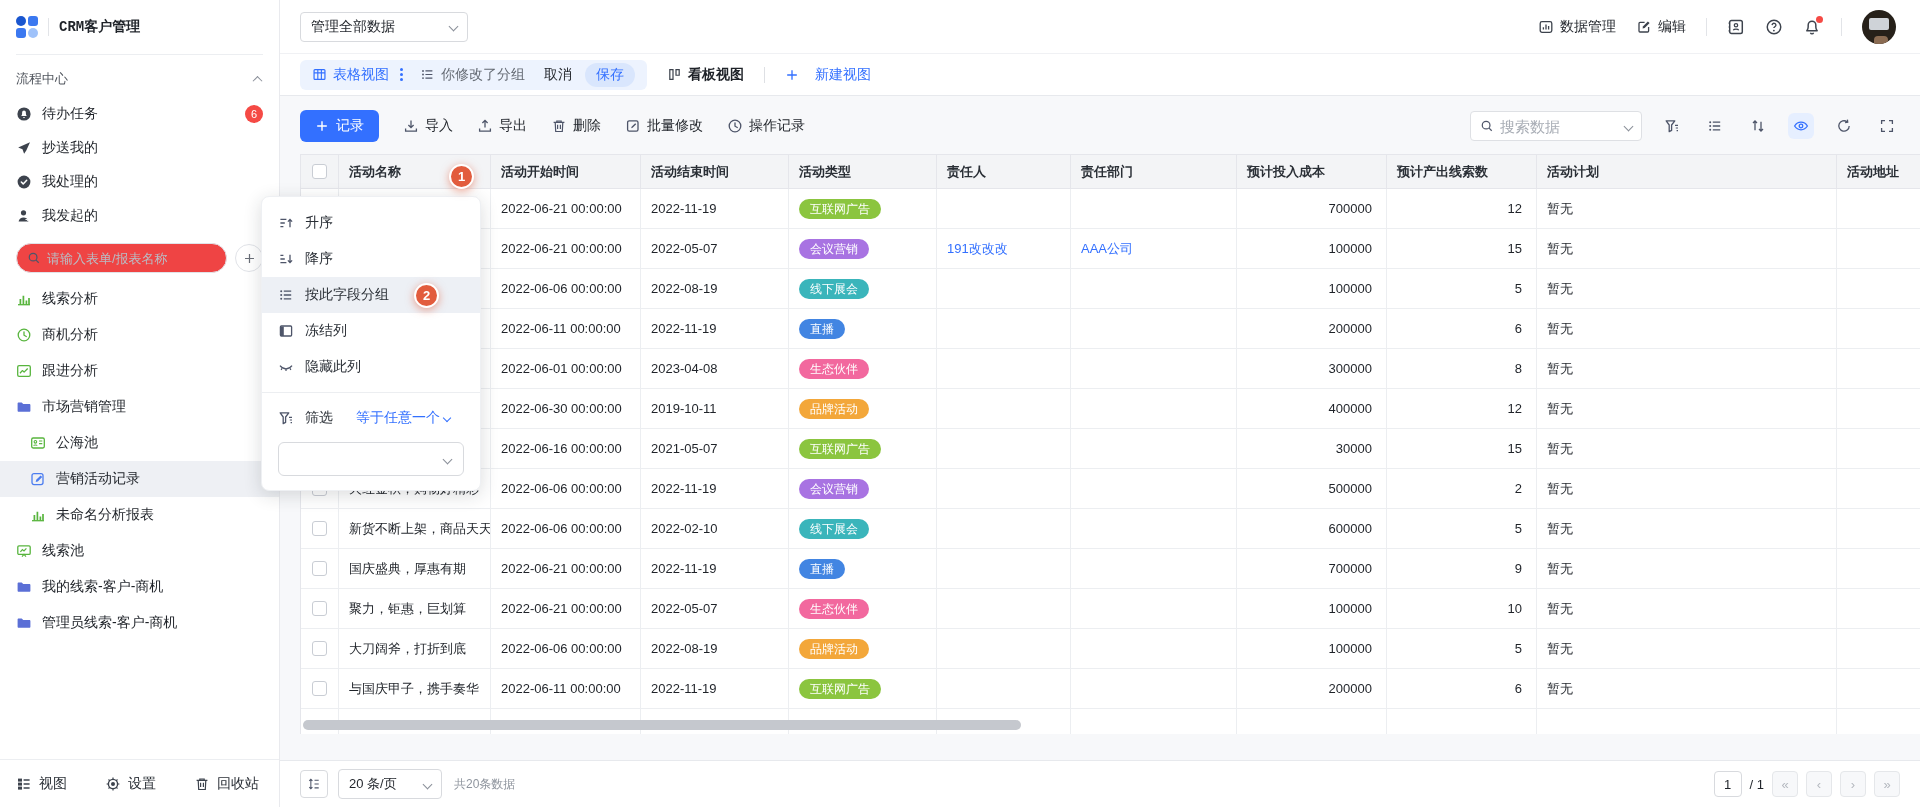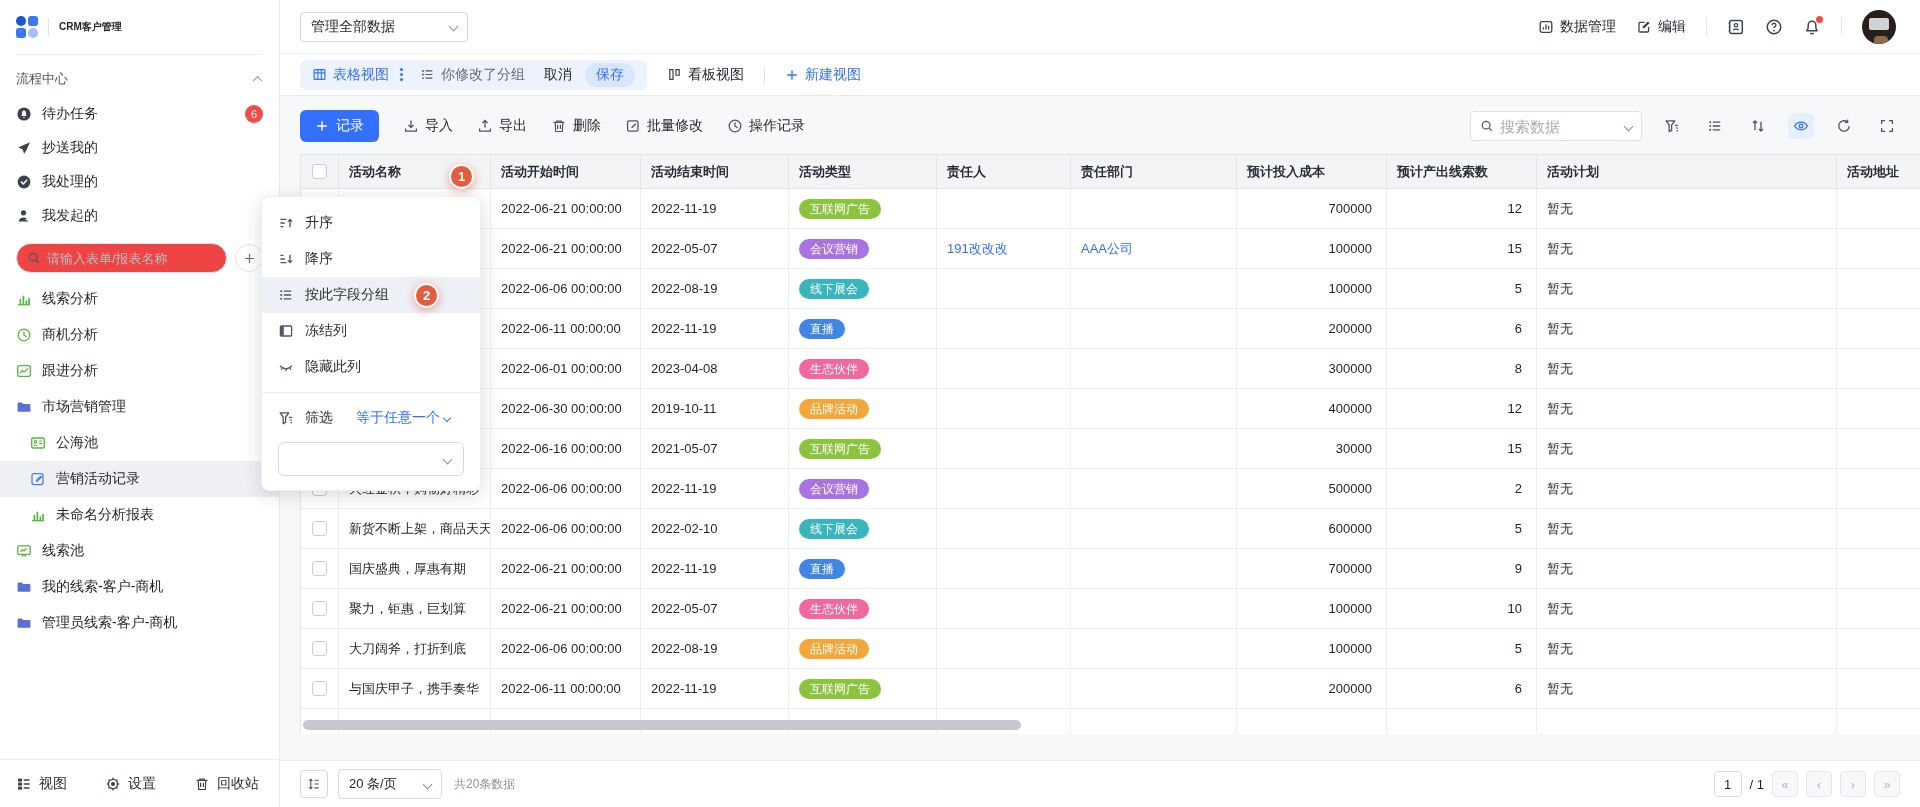--- a/index.html
+++ b/index.html
@@ -10,21 +10,21 @@
   
   .sidebar { width:280px; height:100%; background:#fff; border-right:1px solid #e9eaee; display:flex; flex-direction:column; flex:none; }
   .side-header { height:54px; display:flex; align-items:center; padding:0 16px; gap:10px; }
   .logo { display:grid; grid-template-columns:10px 10px; grid-template-rows:10px 10px; gap:2px; }
   .logo i { border-radius:3px; }
   .logo i:nth-child(1){ background:#1a56cf; border-radius:50%; }
   .logo i:nth-child(2){ background:#3b78f0; }
   .logo i:nth-child(3){ background:#3b78f0; }
   .logo i:nth-child(4){ background:#9fc2fa; border-radius:50%; }
   .side-vdiv { width:1px; height:18px; background:#e2e4e8; }
-  .side-title { font-size:10px; font-weight:bold; }
+  .side-title { font-size:14px; font-weight:bold;font-family:Liberation Mono, monospace; }
   .side-rule { height:1px; background:#eceef1; margin:0 16px; }
   .side-scroll { flex:1; padding-top:6px; overflow:hidden; }
   .section-row { height:36px; display:flex; align-items:center; justify-content:space-between; padding:0 18px 0 16px; color:#51565e; font-size:13px; }
   .chev { width:7px; height:7px; border-right:1.5px solid #8a8f99; border-bottom:1.5px solid #8a8f99; display:inline-block; }
   .chev.up { transform:rotate(-135deg) translate(-1px,-1px); }
   .chev.down { transform:rotate(45deg); }
   .side-item { height:34px; display:flex; align-items:center; gap:10px; padding:0 16px; cursor:pointer; position:relative; }
   .side-item .lbl { flex:1; }
   .badge-red { min-width:18px; height:18px; border-radius:9px; background:#f54a45; color:#fff; font-size:11px; display:flex; align-items:center; justify-content:center; padding:0 5px; }
   .search-row { display:flex; align-items:center; gap:8px; margin:10px 16px 8px; }
@@ -61,23 +61,23 @@
   .avatar::after { content:""; position:absolute; left:12px; bottom:-2px; width:14px; height:10px; background:#8a6b52; border-radius:4px 4px 0 0; }
 
   .tabsbar { height:42px; background:#fff; border-bottom:1px solid #e7e9ed; display:flex; align-items:center; padding:0 20px; }
   .tab-group { background:#edf3fe; border-radius:6px; height:30px; display:flex; align-items:center; padding:0 12px; gap:9px; }
   .tab-active { color:#3370ff; display:flex; align-items:center; gap:6px; font-weight:500; cursor:pointer; }
   .vdots { display:flex; flex-direction:column; gap:2px; cursor:pointer; padding:0 2px; }
   .vdots i { width:3px; height:3px; border-radius:50%; background:#3370ff; }
   .tab-note { color:#646a73; display:flex; align-items:center; gap:6px; margin-left:6px; }
   .btn-cancel { margin-left:10px; color:#1f2329; cursor:pointer; }
   .btn-save { margin-left:4px; background:#d9e6fd; color:#3370ff; border-radius:12px; padding:3px 11px; cursor:pointer; }
-  .tab-plain { display:flex; align-items:center; gap:6px; margin-left:20px; cursor:pointer; }
+  .tab-plain { display:flex; align-items:center; gap:6px; margin-left:20px; cursor:pointer;font-weight:bold; }
   .tabs-vdiv { width:1px; height:16px; background:#dee0e4; margin:0 20px; }
-  .new-view { color:#3370ff; display:flex; align-items:center; gap:6px; cursor:pointer; }
+  .new-view { color:#3370ff; display:flex; align-items:center; gap:16px; cursor:pointer; }
 
   .content { padding:14px 20px 0; flex:1; position:relative; }
   .toolbar { display:flex; align-items:center; height:32px; }
   .btn-primary { background:#3370ff; color:#fff; border:none; border-radius:6px; height:32px; padding:0 15px; font-size:14px; display:flex; align-items:center; gap:7px; cursor:pointer; }
   .tool-act { display:flex; align-items:center; gap:6px; margin-left:24px; cursor:pointer; color:#1f2329; }
   .toolbar-right { margin-left:auto; display:flex; align-items:center; gap:17px; }
   .tb-search { width:172px; height:30px; border:1px solid #dee0e4; border-radius:4px; background:#fff; display:flex; align-items:center; gap:6px; padding:0 9px; }
   .tb-search input { border:none; outline:none; flex:1; min-width:0; font-size:15px; background:transparent; }
   .tb-search input::placeholder { color:#a8adb5; }
   .tb-icon { cursor:pointer; display:flex; padding:5px; border-radius:6px; }

